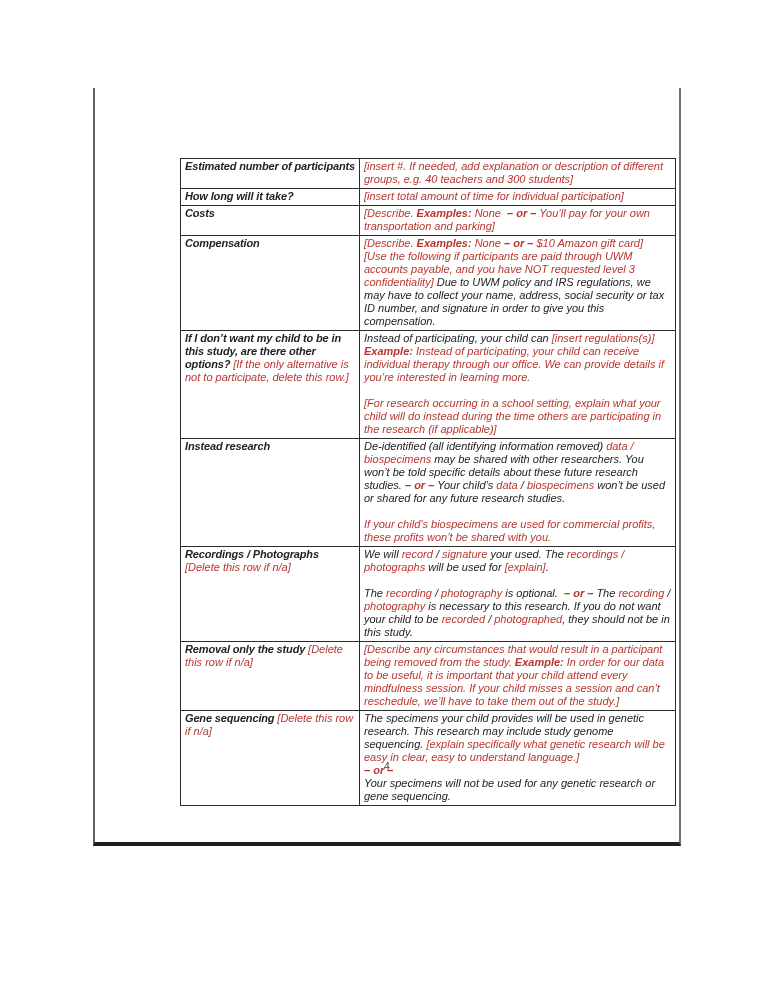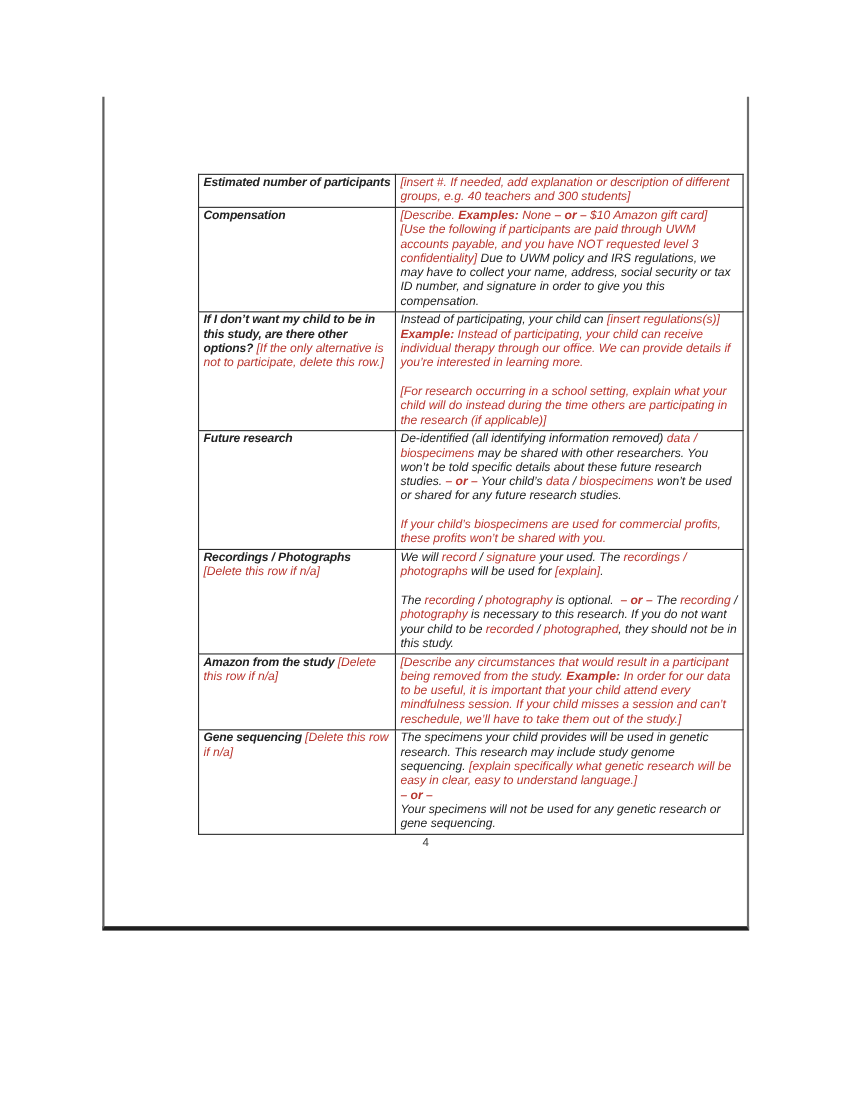--- a/index.html
+++ b/index.html
@@ -71,45 +71,53 @@
 <div class="canvas">
   <div class="page">
     <div class="table-wrap">
       <table class="consent">
         <tbody>
             <tr>
               <td class="hdr"><span class="seg-b">Estimated number of participants</span></td>
               <td class="bodyc"><span class="seg-r">[insert #. If needed, add explanation or description of different groups, e.g. 40 teachers and 300 students]</span></td>
             </tr>
             <tr>
+              <td class="hdr"><span class="seg-b">How long will it take?</span></td>
+              <td class="bodyc"><span class="seg-r">[insert total amount of time for individual participation]</span></td>
+            </tr>
+            <tr>
+              <td class="hdr"><span class="seg-b">Costs</span></td>
+              <td class="bodyc"><span class="seg-r">[Describe. </span><span class="seg-rb">Examples:</span><span class="seg-r"> None  </span><span class="seg-rb">– or –</span><span class="seg-r"> You’ll pay for your own transportation and parking]</span></td>
+            </tr>
+            <tr>
               <td class="hdr"><span class="seg-b">Compensation</span></td>
               <td class="bodyc"><span class="seg-r">[Describe. </span><span class="seg-rb">Examples:</span><span class="seg-r"> None </span><span class="seg-rb">– or –</span><span class="seg-r"> $10 Amazon gift card]
 </span><span class="seg-r">[Use the following if participants are paid through UWM accounts payable, and you have NOT requested level 3 confidentiality]</span><span class="seg-k"> Due to UWM policy and IRS regulations, we may have to collect your name, address, social security or tax ID number, and signature in order to give you this compensation.</span></td>
             </tr>
             <tr>
               <td class="hdr"><span class="seg-b">If I don’t want my child to be in this study, are there other options? </span><span class="seg-r">[If the only alternative is not to participate, delete this row.]</span></td>
               <td class="bodyc"><span class="seg-k">Instead of participating, your child can </span><span class="seg-r">[insert regulations(s)]
 </span><span class="seg-rb">Example:</span><span class="seg-r"> Instead of participating, your child can receive individual therapy through our office. We can provide details if you’re interested in learning more.
 
 </span><span class="seg-r">[For research occurring in a school setting, explain what your child will do instead during the time others are participating in the research (if applicable)]</span></td>
             </tr>
             <tr>
-              <td class="hdr"><span class="seg-b">Future research</span></td>
+              <td class="hdr"><span class="seg-b">Instead research</span></td>
               <td class="bodyc"><span class="seg-k">De-identified (all identifying information removed) </span><span class="seg-r">data / biospecimens</span><span class="seg-k"> may be shared with other researchers. You won’t be told specific details about these future research studies. </span><span class="seg-rb">– or –</span><span class="seg-k"> Your child’s </span><span class="seg-r">data</span><span class="seg-k"> / </span><span class="seg-r">biospecimens</span><span class="seg-k"> won’t be used or shared for any future research studies.
 
 </span><span class="seg-r">If your child’s biospecimens are used for commercial profits, these profits won’t be shared with you.</span></td>
             </tr>
             <tr>
               <td class="hdr"><span class="seg-b">Recordings / Photographs </span><span class="seg-r">[Delete this row if n/a]</span></td>
               <td class="bodyc"><span class="seg-k">We will </span><span class="seg-r">record</span><span class="seg-k"> / </span><span class="seg-r">signature</span><span class="seg-k"> your used. The </span><span class="seg-r">recordings / photographs</span><span class="seg-k"> will be used for </span><span class="seg-r">[explain]</span><span class="seg-k">.
 
 </span><span class="seg-k">The </span><span class="seg-r">recording</span><span class="seg-k"> / </span><span class="seg-r">photography</span><span class="seg-k"> is optional.  </span><span class="seg-rb">– or –</span><span class="seg-k"> The </span><span class="seg-r">recording</span><span class="seg-k"> / </span><span class="seg-r">photography</span><span class="seg-k"> is necessary to this research. If you do not want your child to be </span><span class="seg-r">recorded</span><span class="seg-k"> / </span><span class="seg-r">photographed</span><span class="seg-k">, they should not be in this study.</span></td>
             </tr>
             <tr>
-              <td class="hdr"><span class="seg-b">Amazon from the study </span><span class="seg-r">[Delete this row if n/a]</span></td>
+              <td class="hdr"><span class="seg-b">Removal only the study </span><span class="seg-r">[Delete this row if n/a]</span></td>
               <td class="bodyc"><span class="seg-r">[Describe any circumstances that would result in a participant being removed from the study. </span><span class="seg-rb">Example:</span><span class="seg-r"> In order for our data to be useful, it is important that your child attend every mindfulness session. If your child misses a session and can’t reschedule, we’ll have to take them out of the study.]</span></td>
             </tr>
             <tr>
               <td class="hdr"><span class="seg-b">Gene sequencing </span><span class="seg-r">[Delete this row if n/a]</span></td>
               <td class="bodyc"><span class="seg-k">The specimens your child provides will be used in genetic research. This research may include study genome sequencing. </span><span class="seg-r">[explain specifically what genetic research will be easy in clear, easy to understand language.]
 </span><span class="seg-rb">– or –
 </span><span class="seg-k">Your specimens will not be used for any genetic research or gene sequencing.</span></td>
             </tr>
           </tbody>
       </table>

